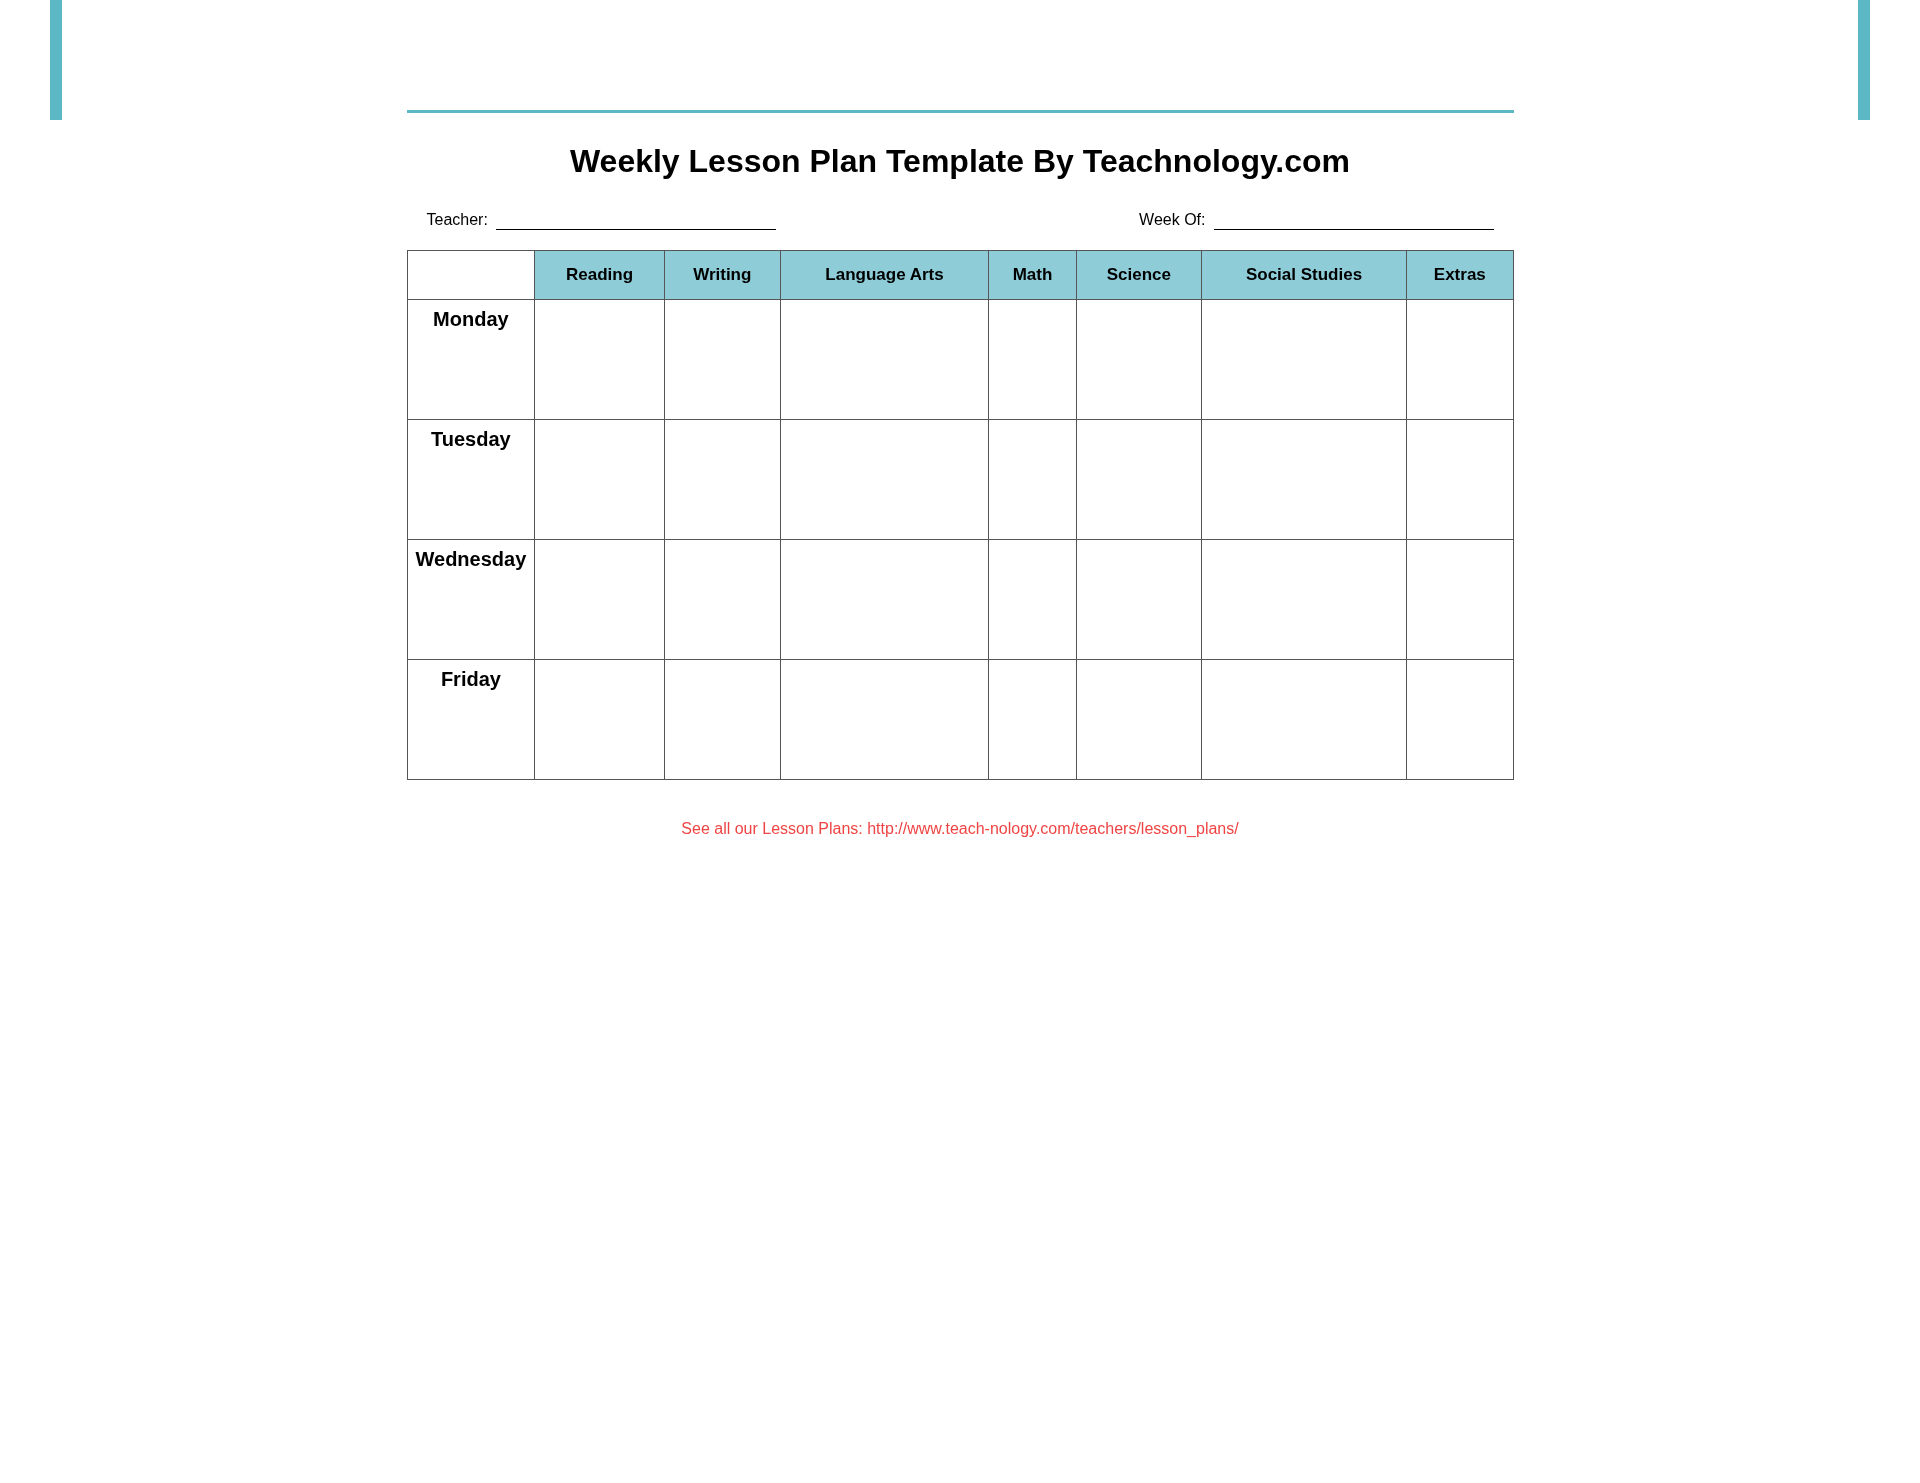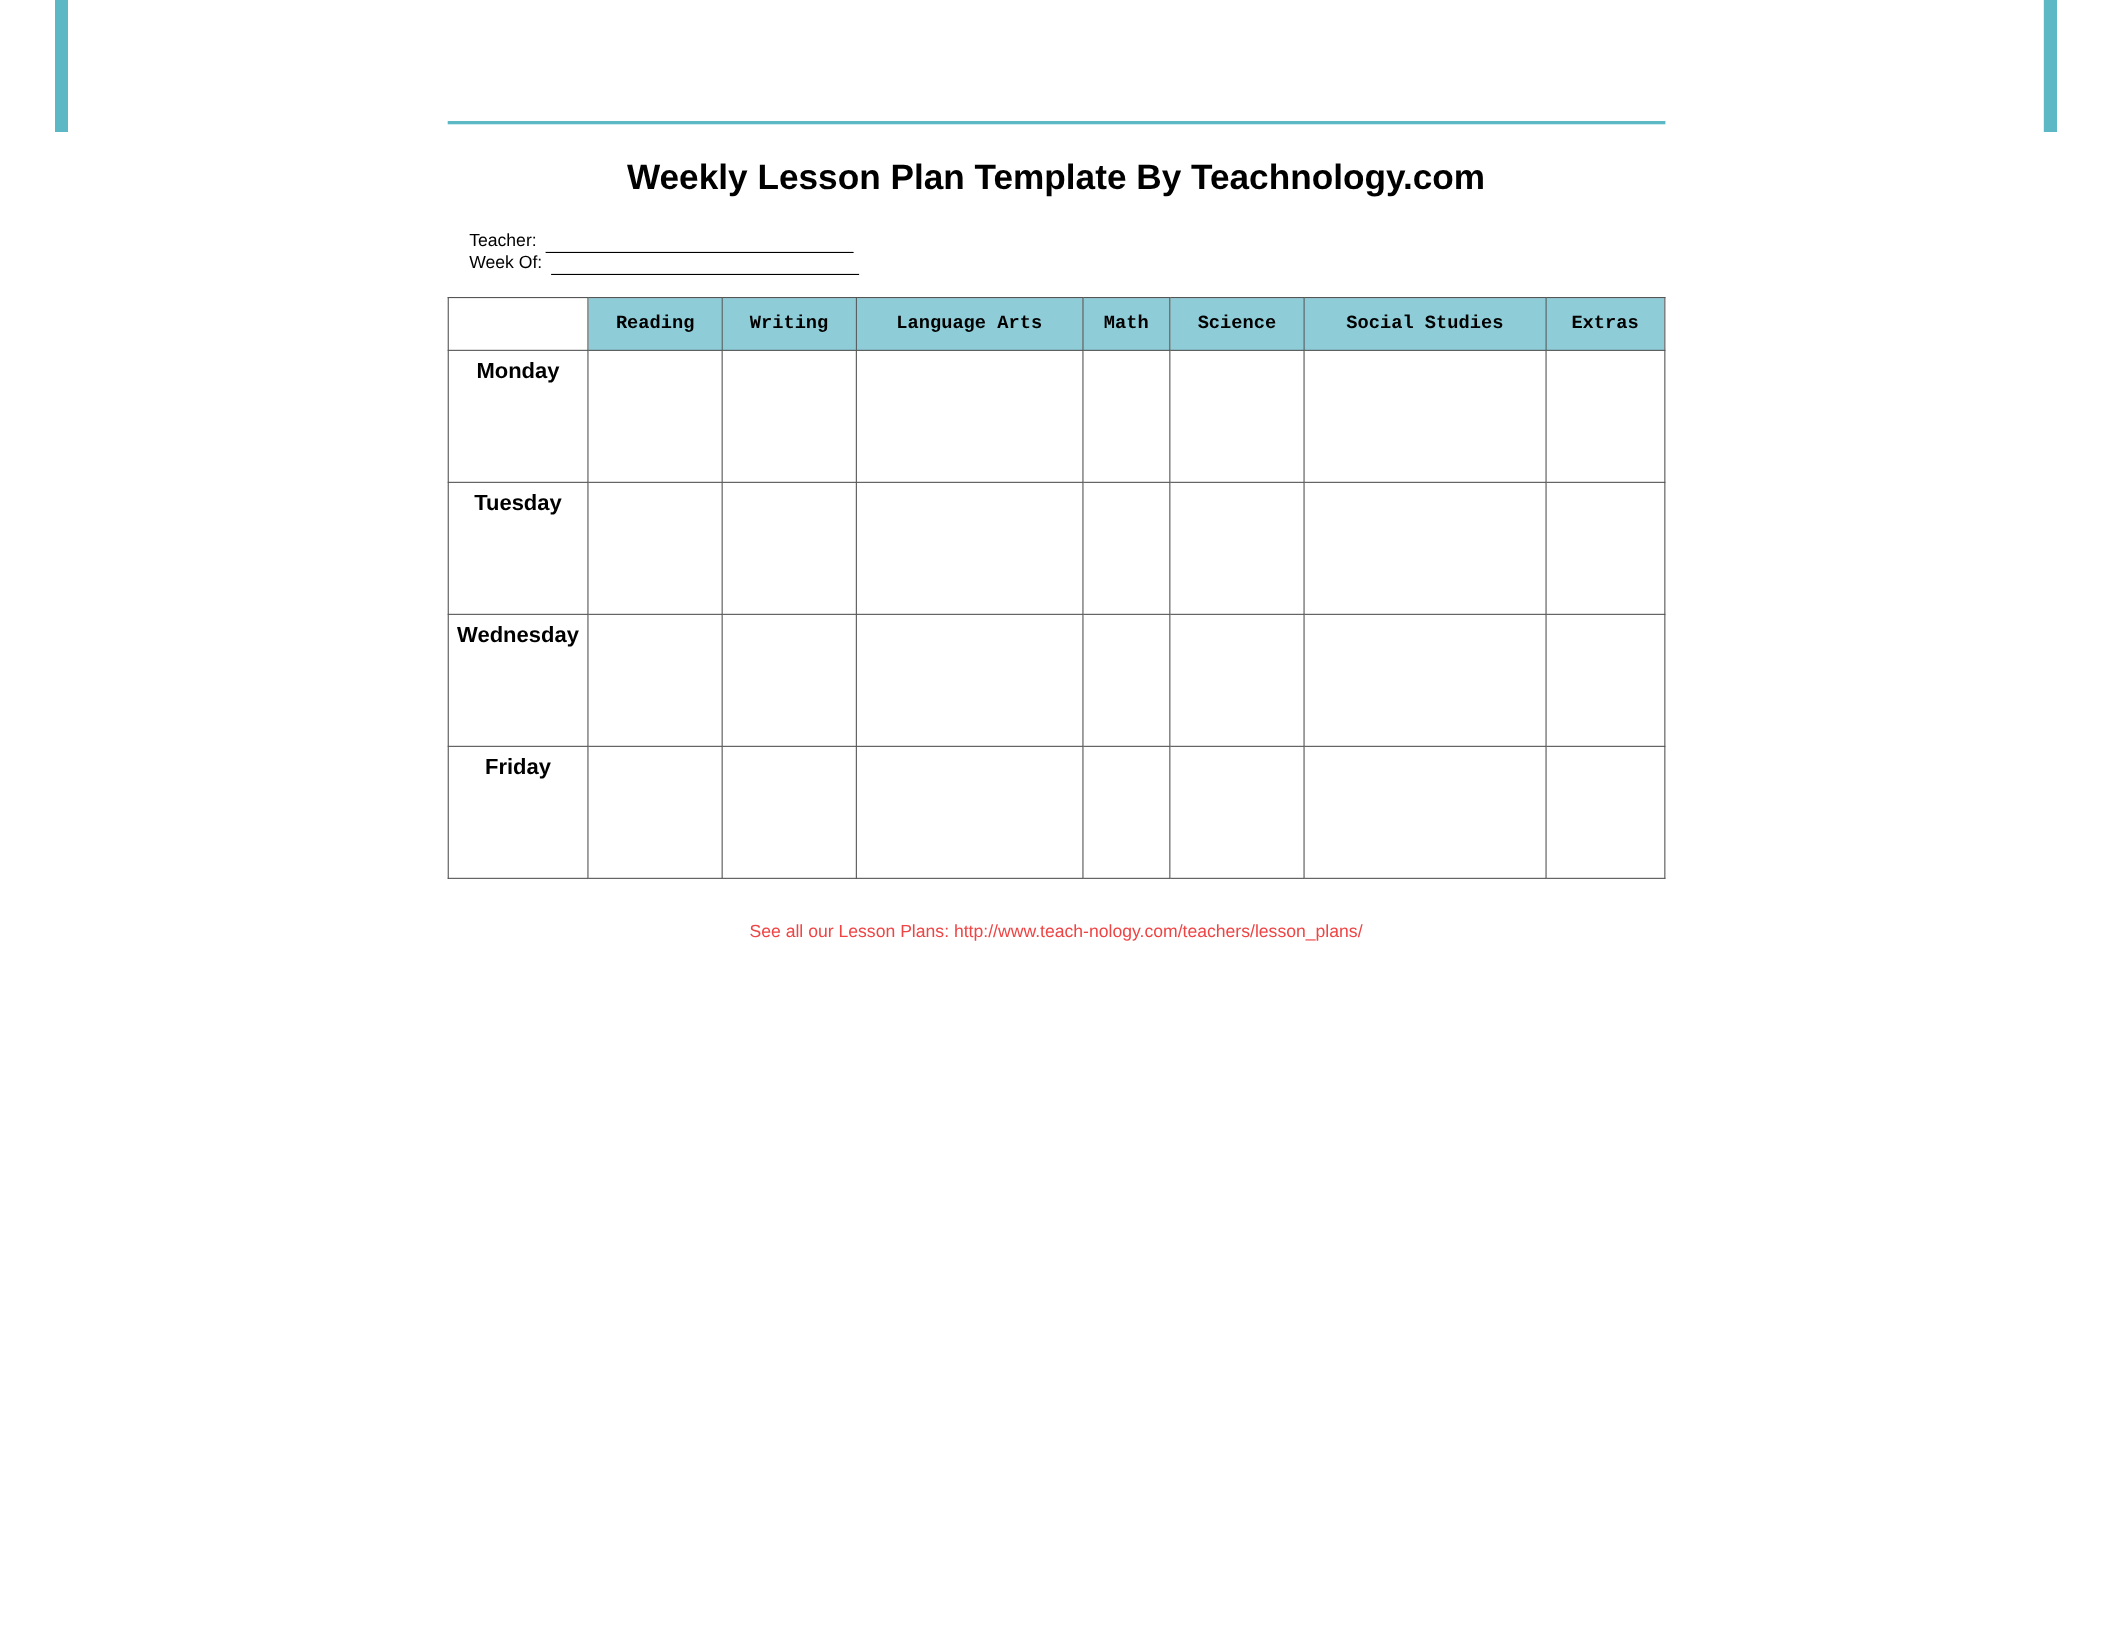--- a/index.html
+++ b/index.html
@@ -62,21 +62,20 @@
       font-weight: bold;
       color: #000000;
     }
 
     .meta-row {
       display: flex;
       justify-content: space-between;
       padding: 10px 20px 20px 20px;
       font-size: 16px;
       color: #000;
-      flex-direction: column;
     }
 
     .teacher-field {
       display: flex;
       align-items: center;
       gap: 8px;
     }
 
     .teacher-label {
       font-size: 16px;
@@ -112,21 +111,20 @@
       padding: 8px;
       vertical-align: top;
     }
 
     .lesson-table th {
       background-color: #8ecdd8;
       text-align: center;
       font-weight: bold;
       font-size: 17px;
       padding: 14px 8px;
-      font-family: Liberation Mono, monospace;
     }
 
     .day-cell {
       font-weight: bold;
       font-size: 20px;
       text-align: center;
       vertical-align: top;
       padding: 10px 6px;
       width: 110px;
       background-color: #ffffff;

